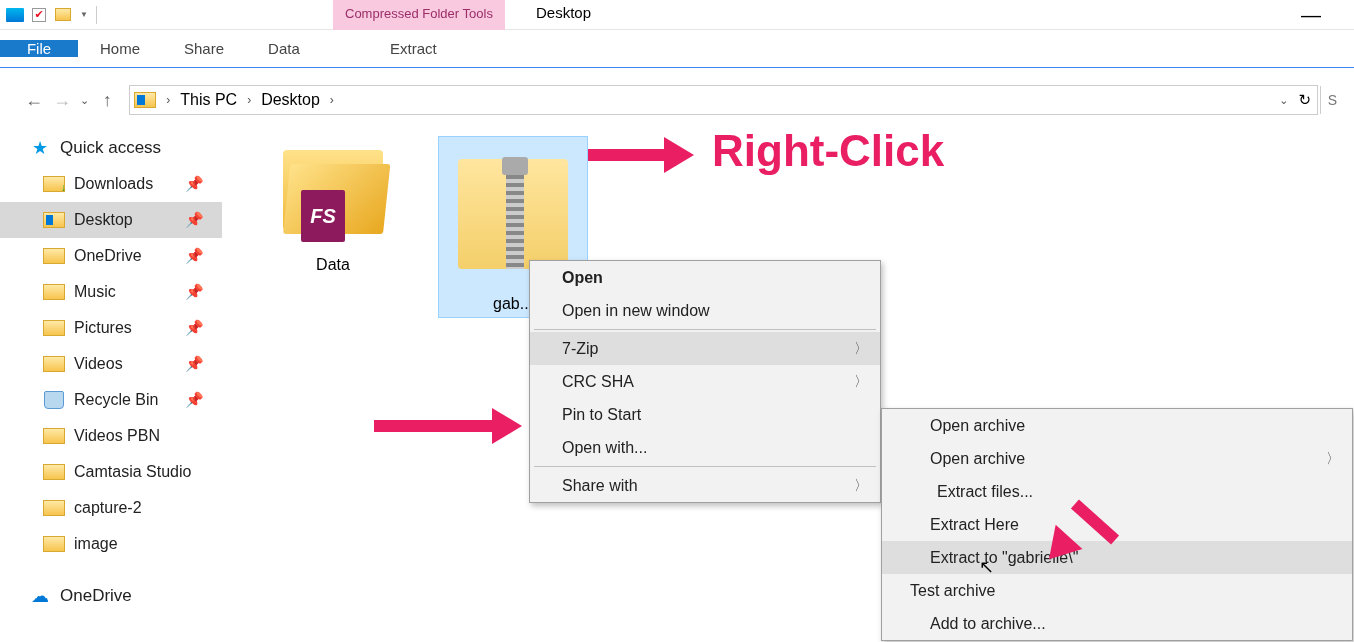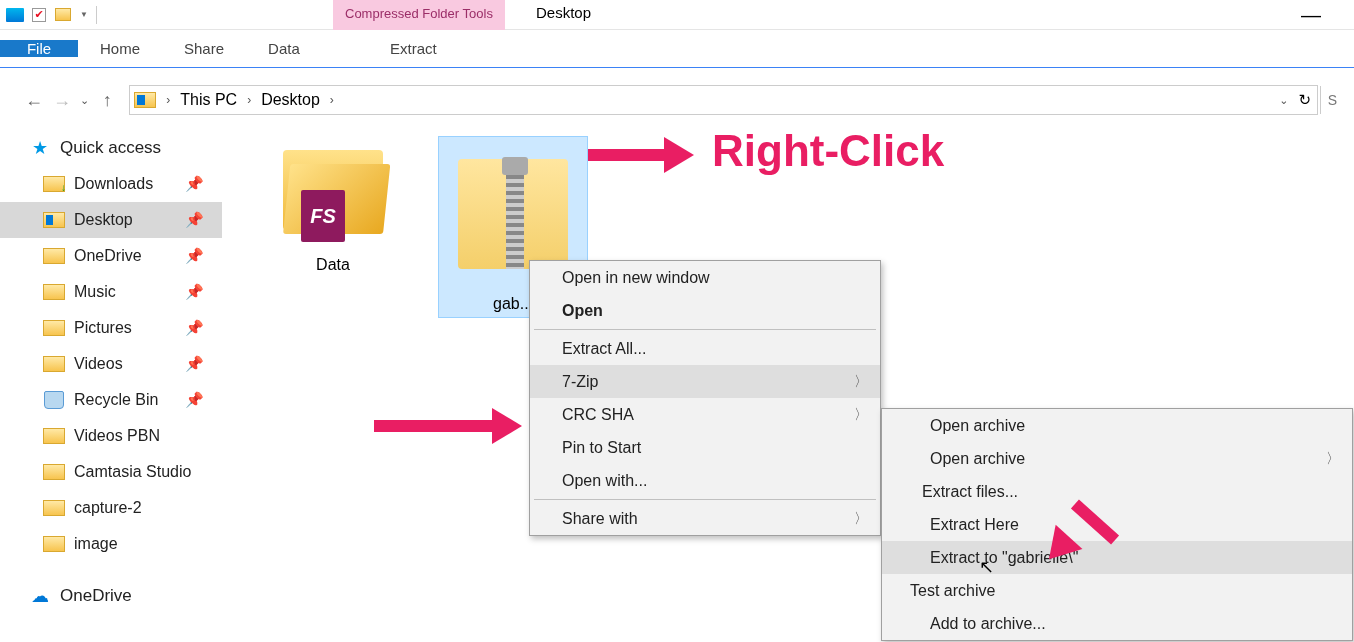--- a/index.html
+++ b/index.html
@@ -236,24 +236,23 @@
         <div class="zip-back"></div>
           <div class="zipper"></div>
           <div class="zipper-pull"></div>
       </div>
       <div class="item-label">gab...</div>
     </div>
   </div>
 </div>
 
 <div class="ctx-menu ctx1">
+  <div class="ctx-item bold">Open</div>
   <div class="ctx-item">Open in new window</div>
-  <div class="ctx-item bold">Open</div>
   <div class="ctx-sep"></div>
-  <div class="ctx-item">Extract All...</div>
   <div class="ctx-item hover">
       <span>7-Zip</span>
       <span class="ctx-chev">〉</span>
     </div>
   <div class="ctx-item">
       <span>CRC SHA</span>
       <span class="ctx-chev">〉</span>
     </div>
   <div class="ctx-item">Pin to Start</div>
   <div class="ctx-item">Open with...</div>
@@ -263,21 +262,21 @@
       <span class="ctx-chev">〉</span>
     </div>
 </div>
 
 <div class="ctx-menu ctx2">
   <div class="ctx-item" style="padding-left:48px">Open archive</div>
   <div class="ctx-item" style="padding-left:48px">
       <span>Open archive</span>
       <span class="ctx-chev">〉</span>
     </div>
-  <div class="ctx-item" style="padding-left:40px">Extract files...</div>
+  <div class="ctx-item" style="padding-left:55px">Extract files...</div>
   <div class="ctx-item" style="padding-left:48px">Extract Here</div>
   <div class="ctx-item hover" style="padding-left:48px">Extract to "gabrielle\"</div>
   <div class="ctx-item" style="padding-left:28px">Test archive</div>
   <div class="ctx-item" style="padding-left:48px">Add to archive...</div>
 </div>
 
 <div class="cursor">↖</div>
 
 <div class="anno-text">Right-Click</div>
 <div class="arrow" style="left:588px;top:142px;">

